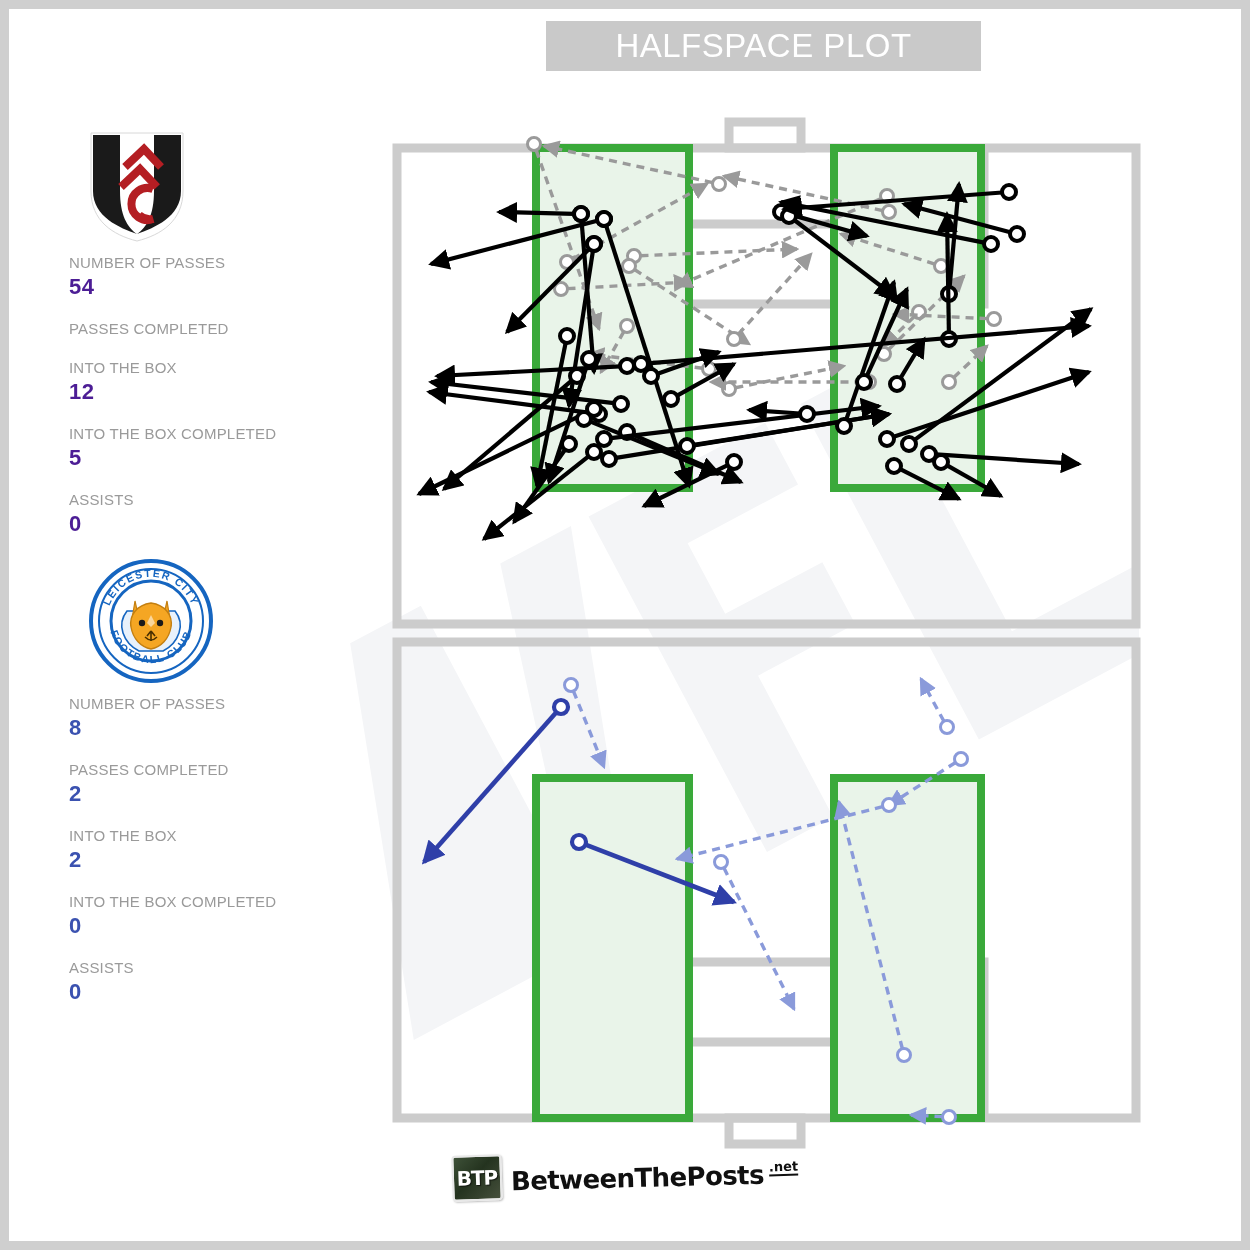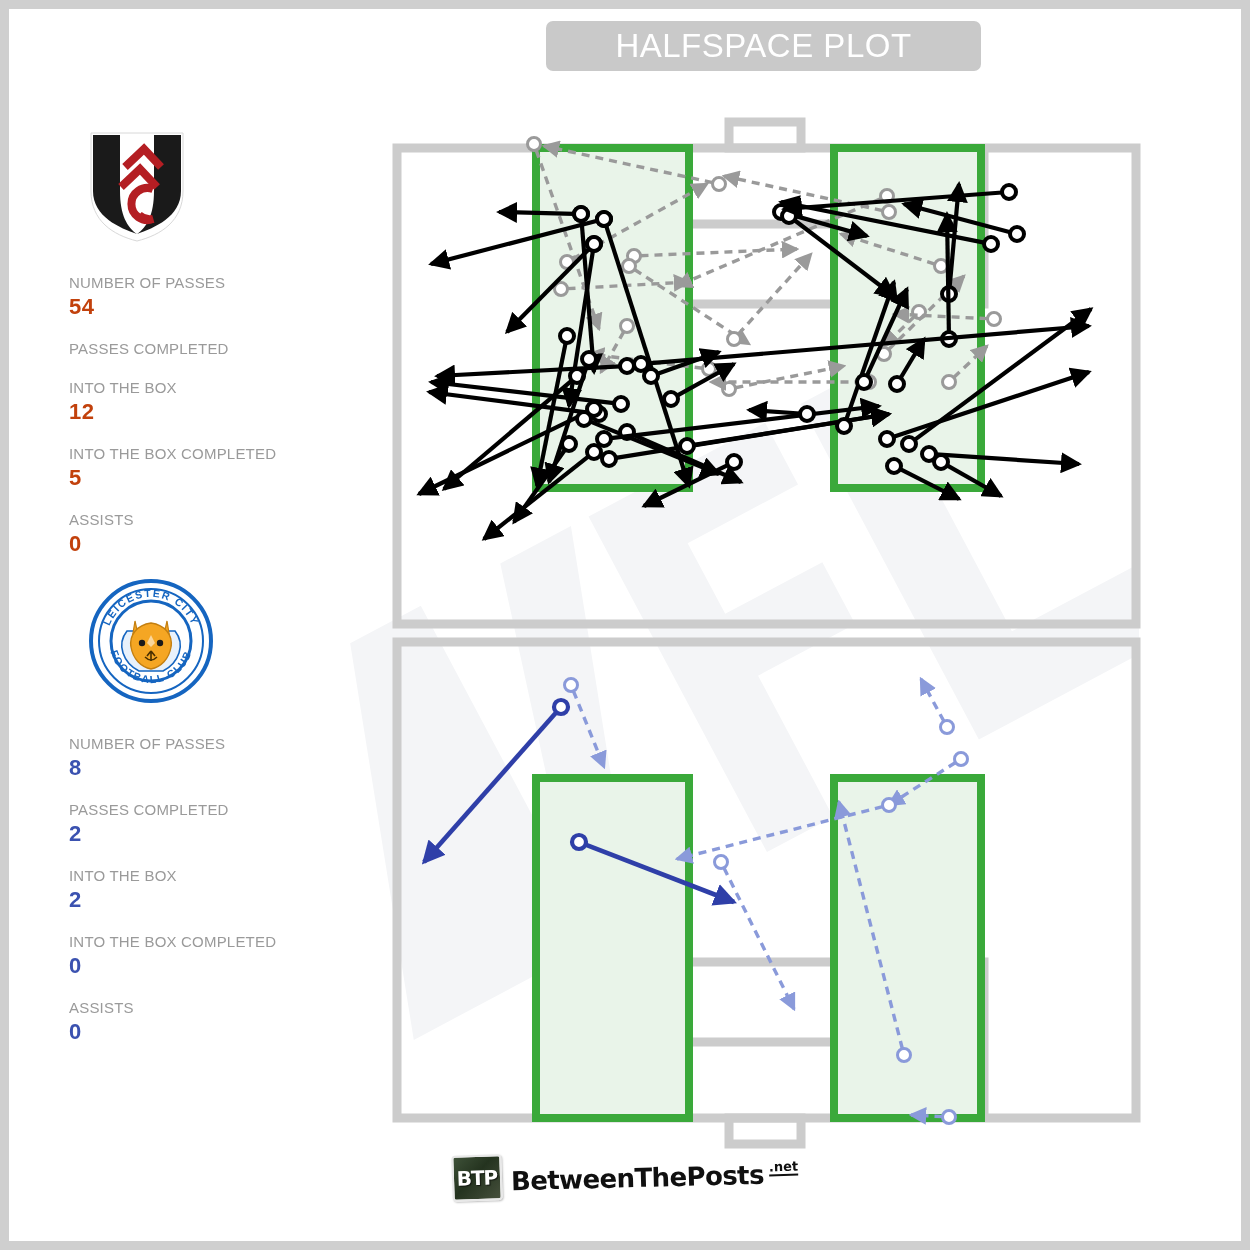--- a/index.html
+++ b/index.html
@@ -30,21 +30,20 @@
   }
 
   
   .title-banner{
     position:absolute;
     left:537px;top:12px;
     width:435px;height:50px;
     background:#c9c9c9;
     display:flex;align-items:center;justify-content:center;
     z-index:3;
-    border-radius:7px;
   }
   .title-text{
     color:#ffffff;
     font-size:33px;
     font-weight:500;
     letter-spacing:0.5px;
     white-space:nowrap;
   }
 
   
@@ -53,37 +52,37 @@
     left:60px;top:120px;
     width:300px;
     z-index:3;
   }
   .crest-wrap{
     width:300px;
     display:flex;justify-content:flex-start;
     padding-left:18px;
     box-sizing:border-box;
   }
-  .stat-block{margin-top:30px;}
+  .stat-block{margin-top:10px;}
   .stat{margin-bottom:22px;}
   .stat-label{
     font-size:15px;
     color:#9a9a9a;
     letter-spacing:0.2px;
     font-weight:400;
     margin-bottom:5px;
     white-space:nowrap;
   }
   .stat-value{
     font-size:22px;
     font-weight:700;
     letter-spacing:0.5px;
     line-height:1;
   }
-  .team-fulham .stat-value{color:#c2410c;}
+  .team-fulham .stat-value{color:#4c1d95;}
   .team-leicester .stat-value{color:#3b52b0;}
 
   
   .plot{
     position:absolute;
     left:380px;top:105px;
     width:755px;height:1040px;
     z-index:2;
   }
   svg.pitchsvg{display:block;width:100%;height:100%;overflow:visible;}

